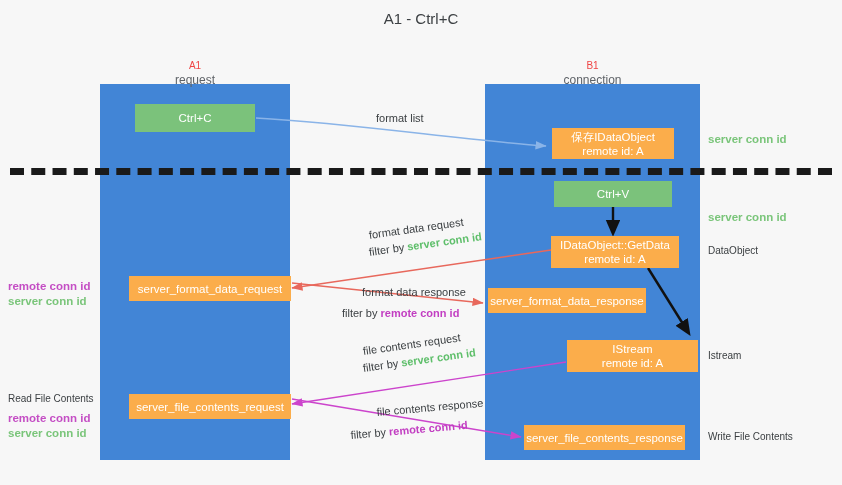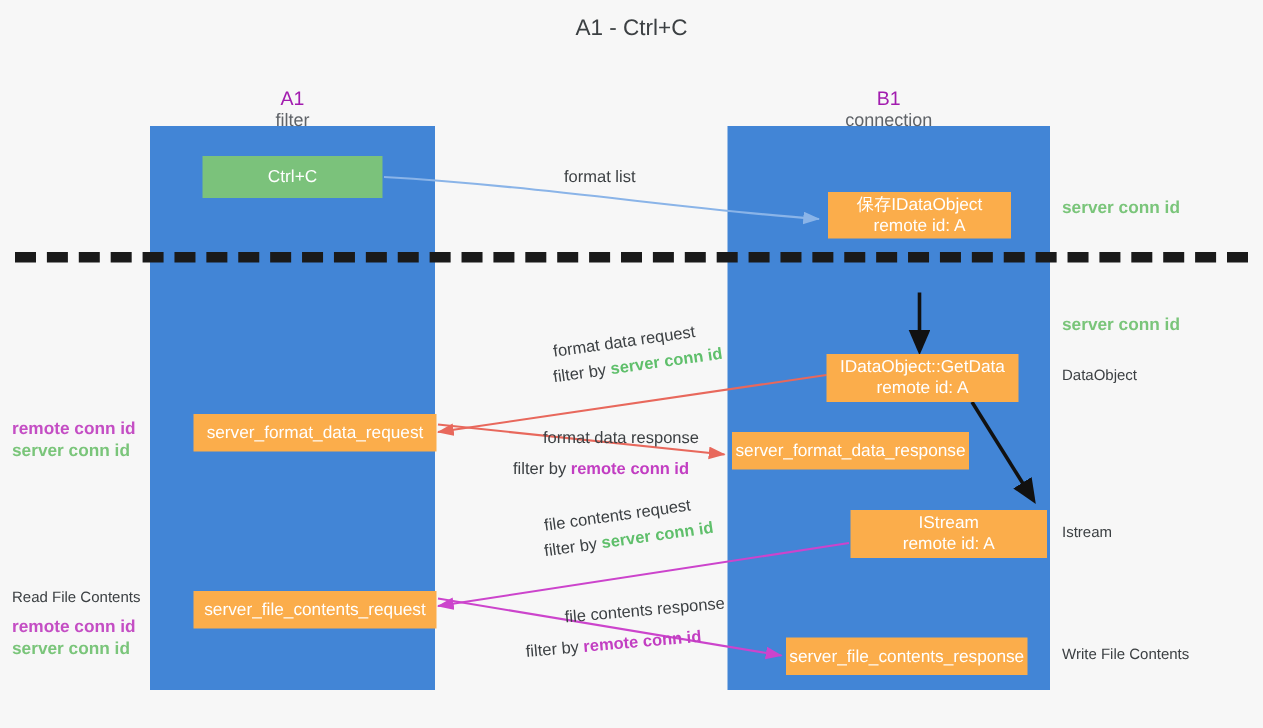--- a/index.html
+++ b/index.html
@@ -15,21 +15,21 @@
   
   .title{
     left:0;top:8px;width:842px;text-align:center;
     font-size:15px;color:#3c4043;line-height:21px;
   }
 
   
   .colhead{
     text-align:center;font-size:12px;color:#5f6368;line-height:15px;
   }
-  .colhead .big{font-size:13px;color:#a21caf;}
+  .colhead .big{font-size:10px;color:#ef4444;}
 
   
   .lane{background:#4285d6;}
   #laneA{left:100px;top:84px;width:190px;height:376px;}
   #laneB{left:485px;top:84px;width:215px;height:376px;}
 
   
   .dashline{
     left:10px;top:168px;width:822px;height:0;
     border-top:7px dashed #1a1a1a;
@@ -68,21 +68,21 @@
 
   <div class="abs title">
     <div>A1 - Ctrl+C</div>
   </div>
 
   <div class="abs lane" id="laneA"></div>
   <div class="abs lane" id="laneB"></div>
 
   <div class="abs colhead" style="left:100px;top:58px;width:190px;">
     <div class="big">A1</div>
-    <div>filter</div>
+    <div>request</div>
   </div>
   <div class="abs colhead" style="left:485px;top:58px;width:215px;">
     <div class="big">B1</div>
     <div>connection</div>
   </div>
 
   <svg id="wires" viewBox="0 0 842 485">
     <defs>
       <marker id="ah-blue" markerWidth="9" markerHeight="9" refX="7.5" refY="3" orient="auto">
         <path d="M0,0 L8,3 L0,6 z" fill="#8ab4e8"></path>
@@ -125,20 +125,23 @@
 
   <div class="node orange" style="left:129px;top:276px;width:162px;height:25px;">
     <span>server_format_data_request</span>
   </div>
 
   <div class="node orange" style="left:552px;top:128px;width:122px;height:31px;">
     <span>保存IDataObject</span>
     <span>remote id: A</span>
   </div>
 
+  <div class="node green" style="left:554px;top:181px;width:118px;height:26px;">
+    <span>Ctrl+V</span>
+  </div>
 
   <div class="node orange" style="left:551px;top:236px;width:128px;height:32px;">
     <span>IDataObject::GetData</span>
     <span>remote id: A</span>
   </div>
 
   <div class="node orange" style="left:488px;top:288px;width:158px;height:25px;">
     <span>server_format_data_response</span>
   </div>
 

